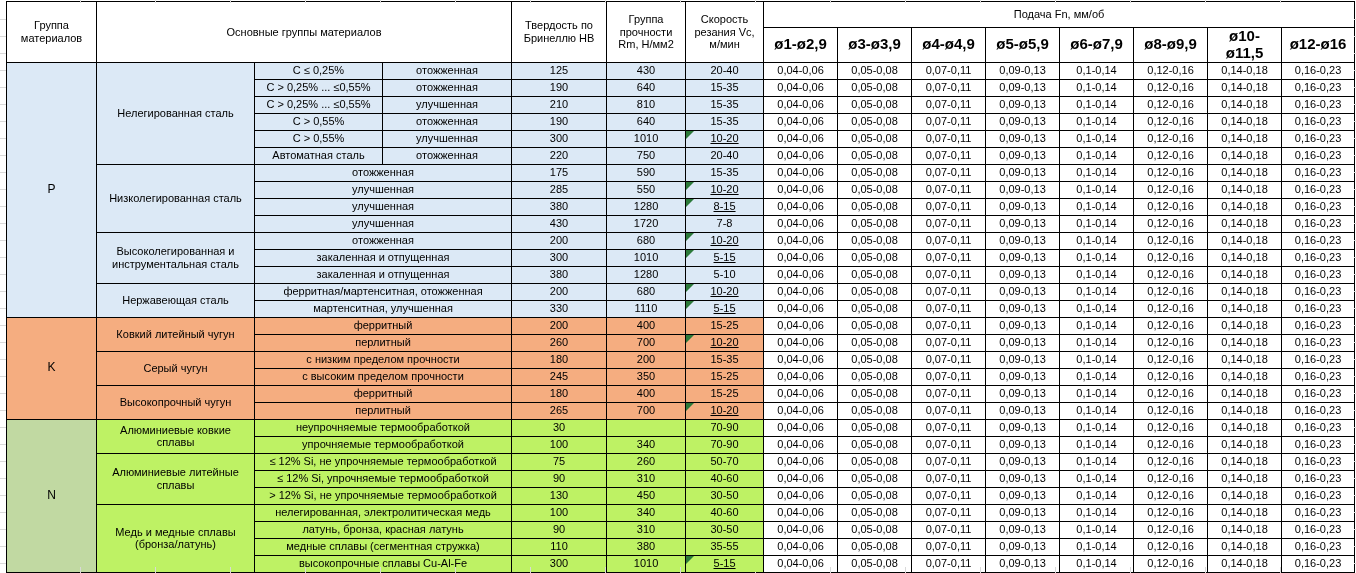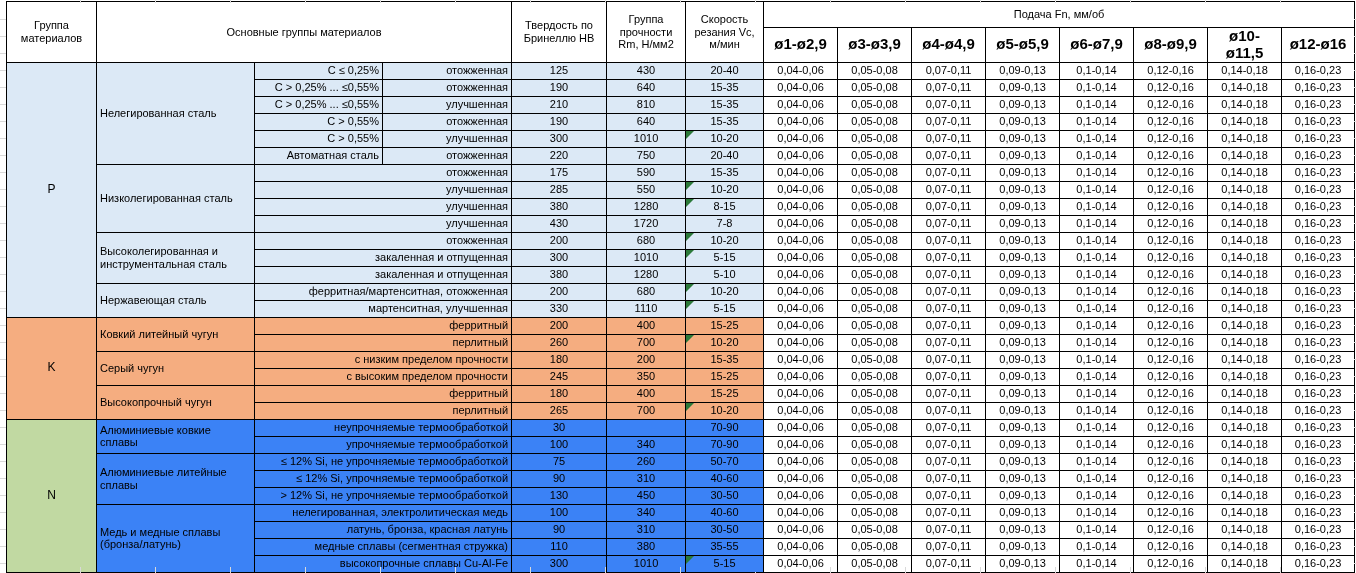--- a/index.html
+++ b/index.html
@@ -18,29 +18,29 @@
 
   table{border-collapse:collapse;table-layout:fixed;width:1348px;border:1px solid #000;}
   th,td{border:1px solid #000;padding:0 3px;line-height:1.12;overflow:hidden;vertical-align:middle;}
   thead tr.hr1{height:26px;}
   thead tr.hr2{height:28px;}
   tbody tr{height:17px;}
   th{font-weight:normal;text-align:center;background:#ffffff;font-size:11px;}
   th.diam{font-weight:bold;font-size:15px;}
   td{font-size:11px;}
   td.letter{text-align:center;font-size:12px;}
-  td.gname{text-align:left;}
-  td.crit,td.state,td.desc{text-align:right;}
+  td.gname{text-align:center;}
+  td.crit,td.state,td.desc{text-align:center;}
   td.num,td.feed{text-align:center;}
   td.feed{background:#ffffff;}
   tr.sec-P td:not(.feed){background:#dce9f6;}
   tr.sec-K td:not(.feed){background:#f5ad80;}
-  tr.sec-N td:not(.feed){background:#3b82f6;}
+  tr.sec-N td:not(.feed){background:#bef264;}
   tr.sec-N td.letter{background:#c1d9a2;}
-  td.note{position:relative;}
+  td.note{position:relative;text-decoration:underline;}
   td.note::before{content:"";position:absolute;left:0;top:0;width:0;height:0;
     border-top:8px solid #2c7a3a;border-right:8px solid transparent;}
 </style>
 </head>
 <body>
 
 <div class="sheet">
   <div class="stub stub-top"></div>
   <div class="stub stub-left"></div>
   <div class="stub stub-bottom"></div>

